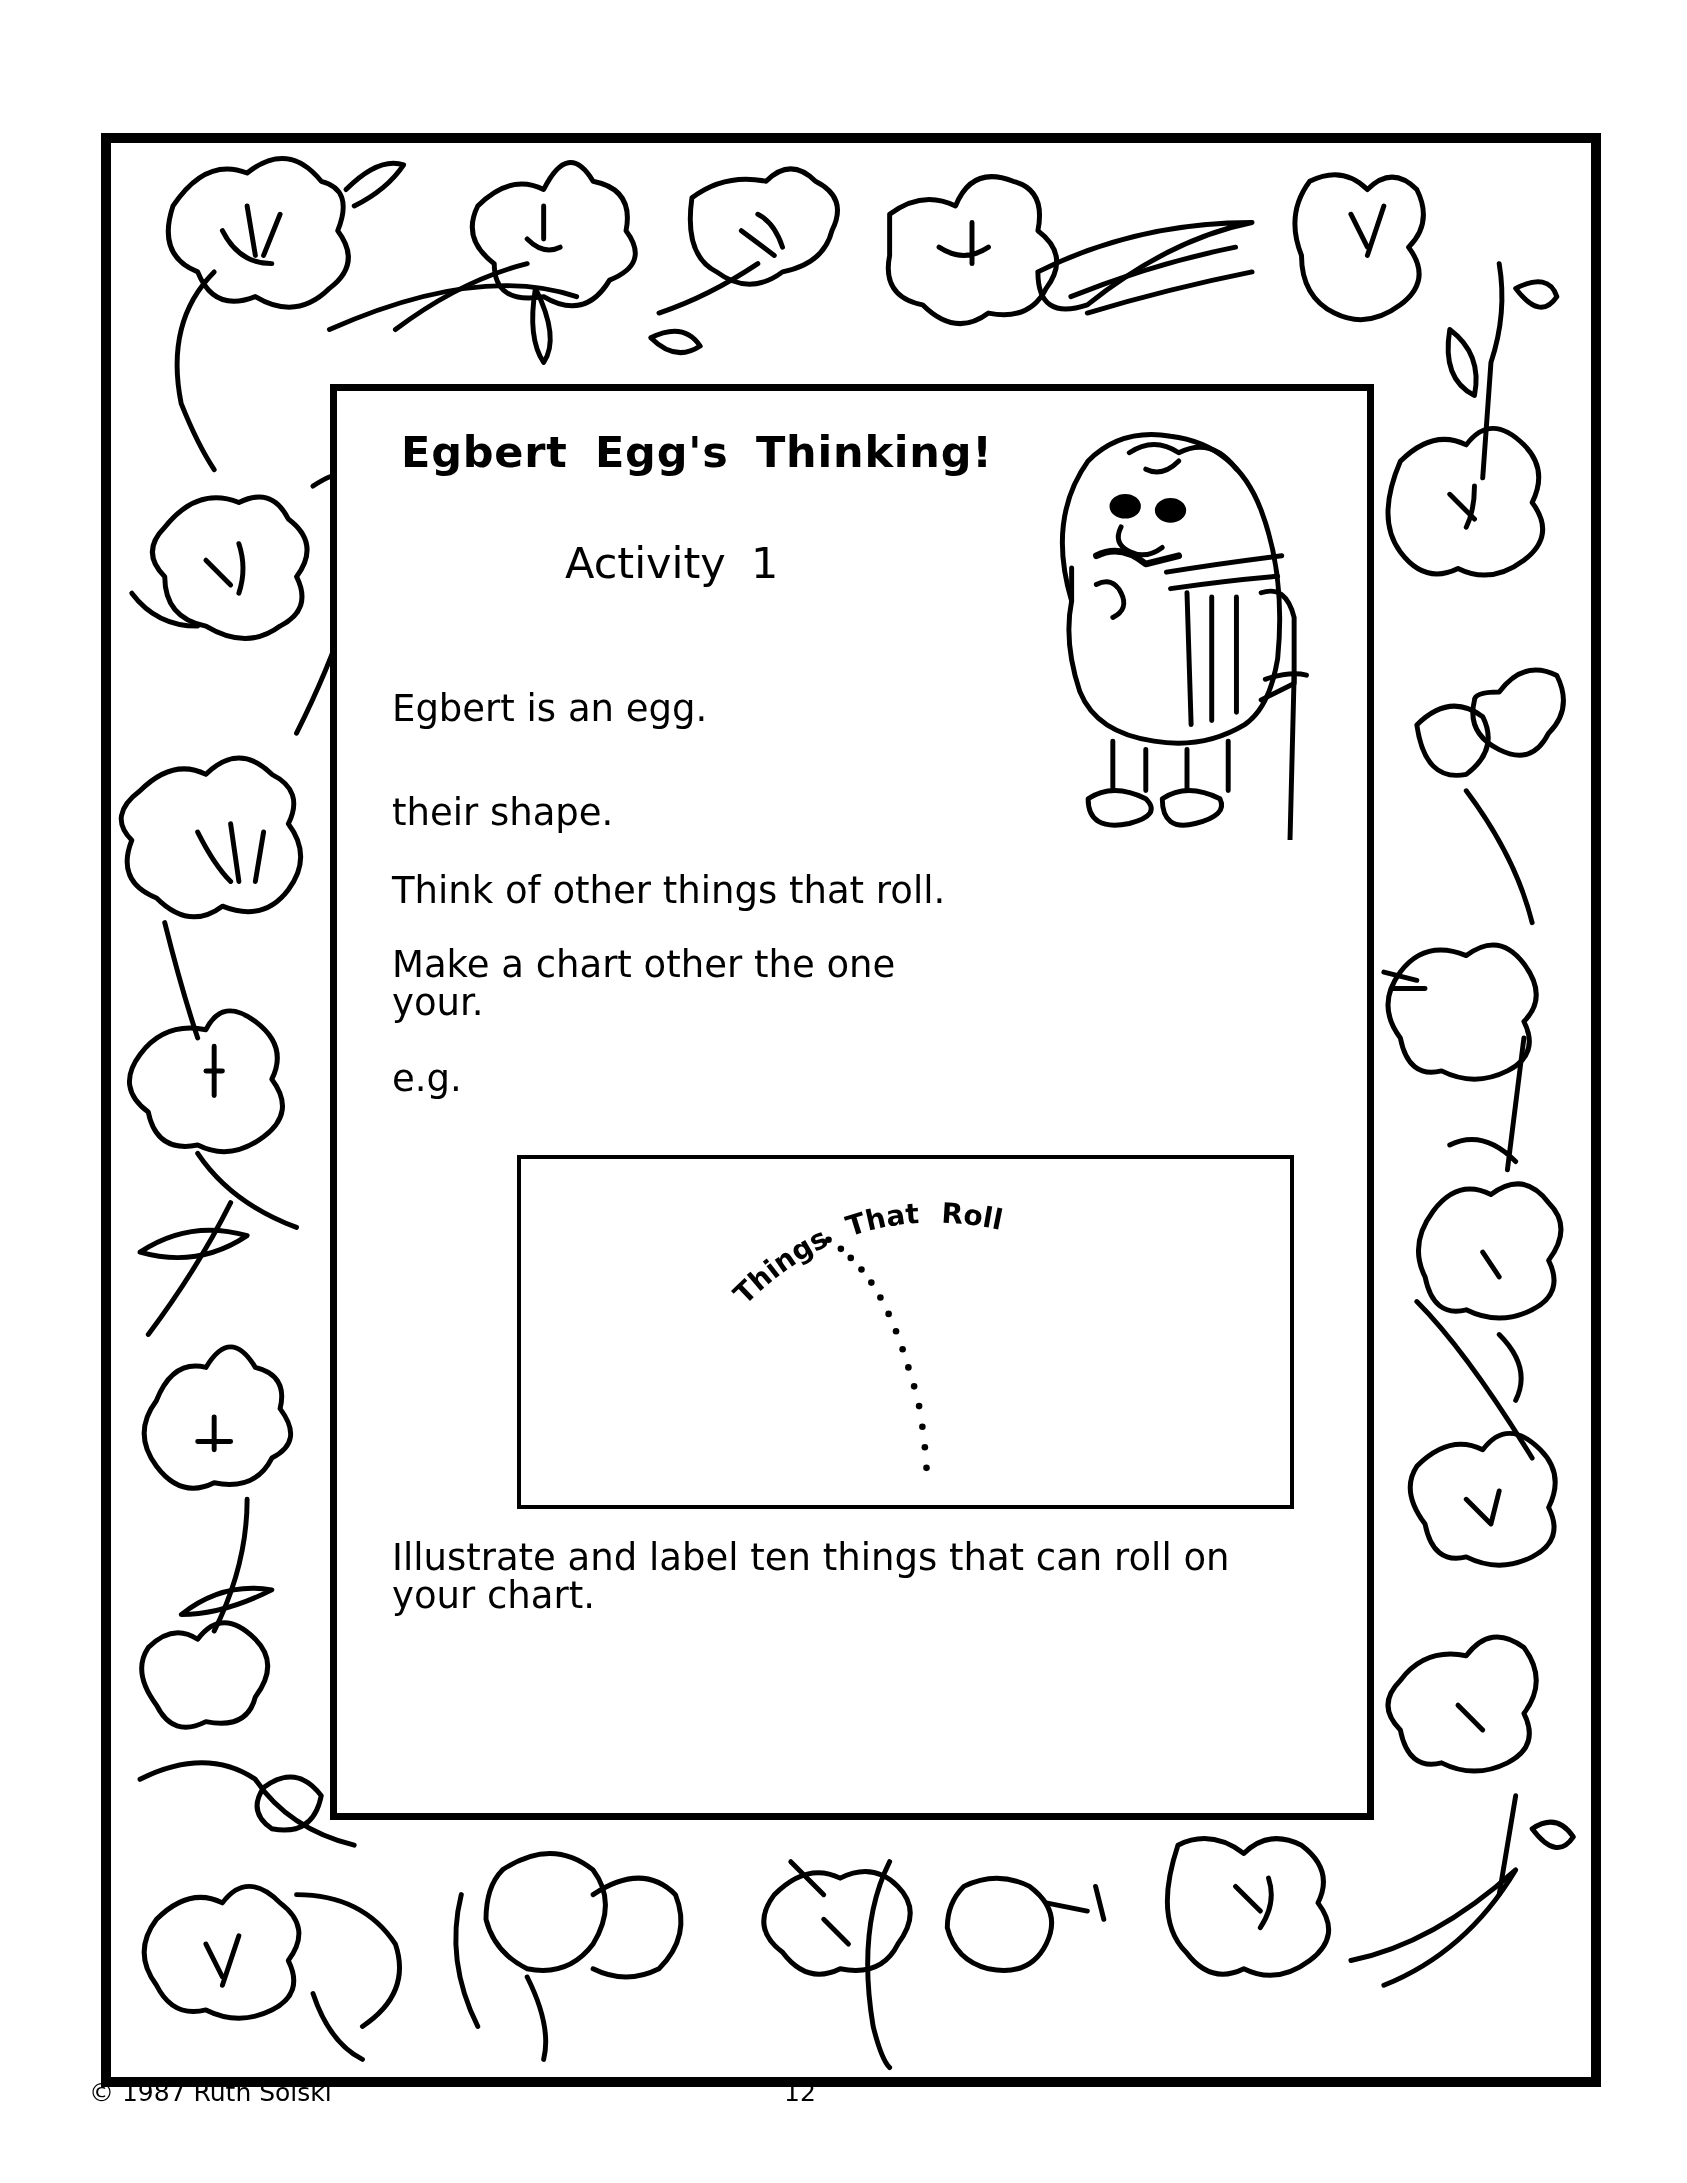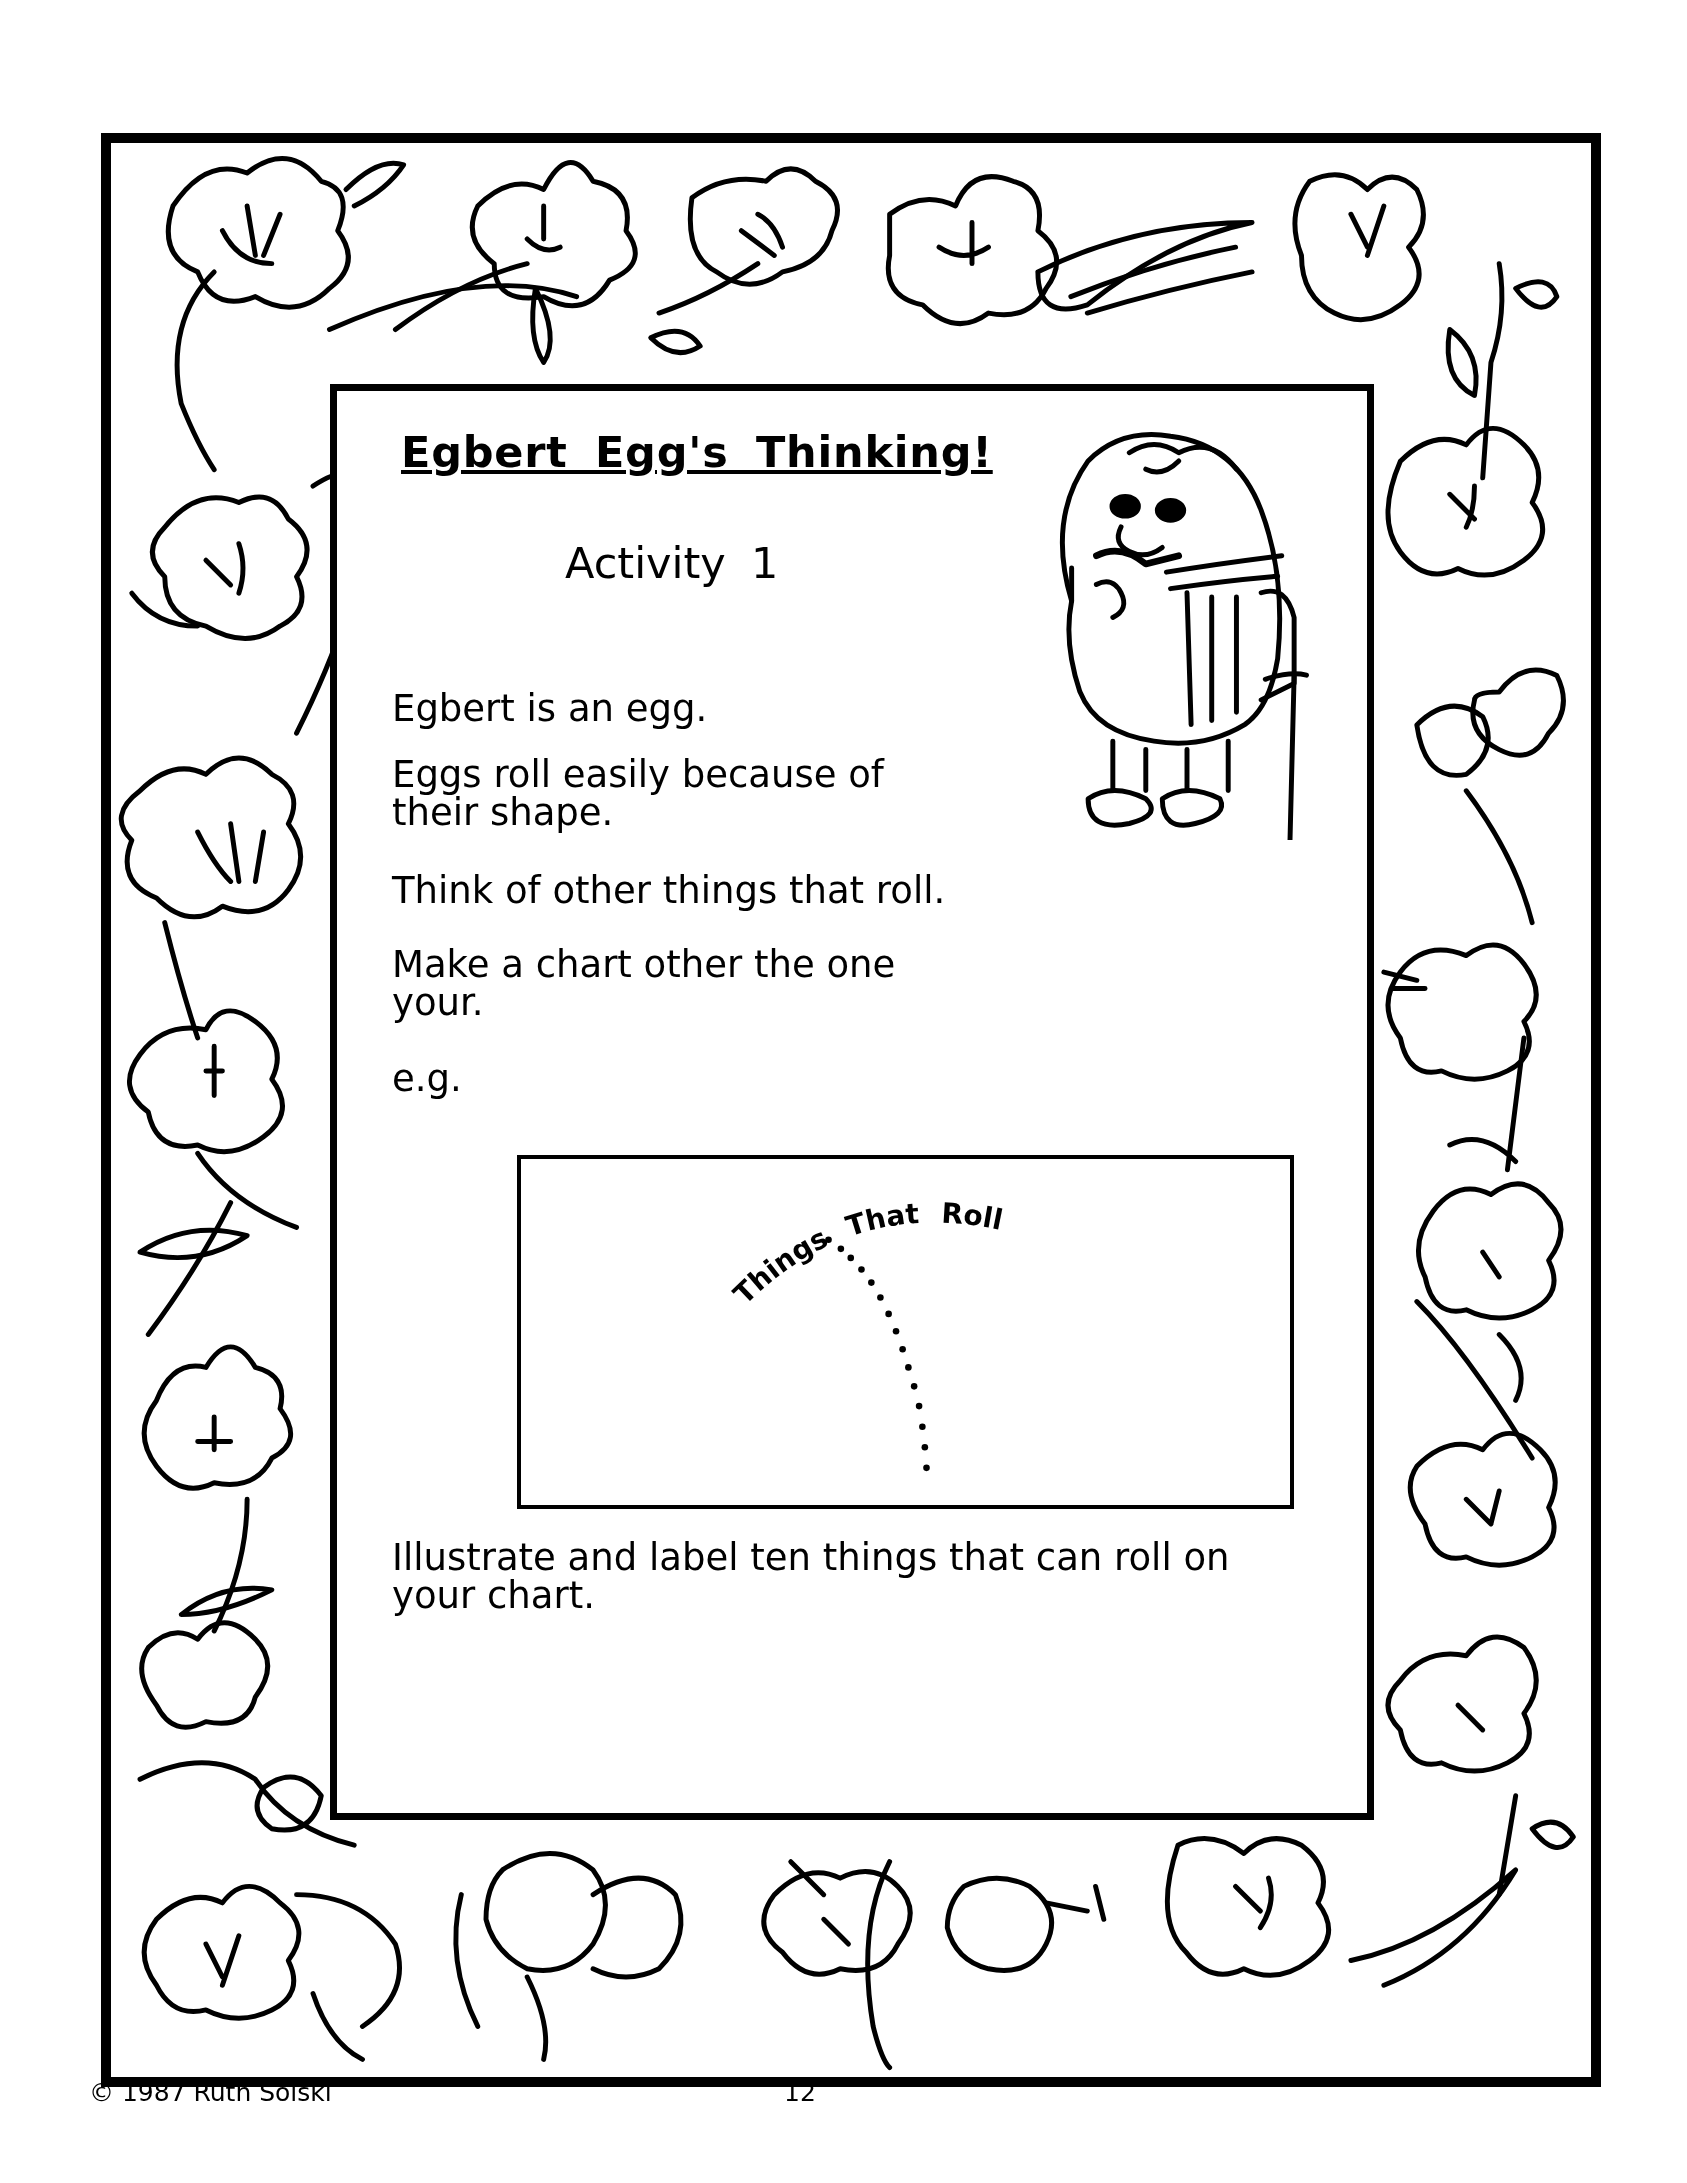--- a/index.html
+++ b/index.html
@@ -4,21 +4,21 @@
   <style>
     html, body { margin: 0; padding: 0; background: #ffffff; }
     body { width: 1687px; height: 2183px; position: relative; overflow: hidden;
            font-family: "DejaVu Sans", "Liberation Sans", sans-serif; color: #000; }
     .outer-frame { position: absolute; left: 101px; top: 133px; width: 1480px; height: 1934px;
                    border: 10.7px solid #000; box-sizing: content-box; }
     .inner-frame { position: absolute; left: 330px; top: 384px; width: 1030px; height: 1422px;
                    border: 7.4px solid #000; background: #fff; }
     .border-art { position: absolute; left: 0; top: 0; width: 1687px; height: 2183px; }
     .title { position: absolute; left: 401px; top: 427px; font-size: 43px; font-weight: bold;
-             letter-spacing: 0.8px; word-spacing: 11.5px; white-space: nowrap; text-decoration: underline; }
+             letter-spacing: 0.8px; word-spacing: 11.5px; white-space: nowrap; }
     .activity { position: absolute; left: 565px; top: 538px; font-size: 43px; font-weight: normal;
                 word-spacing: 11.5px; white-space: nowrap; }
     .para { position: absolute; left: 392px; font-size: 37px; line-height: 38px; white-space: nowrap; }
     .para b { font-weight: normal; }
     .chart-box { position: absolute; left: 517px; top: 1155px; width: 769px; height: 346px;
                  border: 4.1px solid #000; }
     .footer { position: absolute; top: 2078px; font-size: 25px; white-space: nowrap; }
     .egg-art { position: absolute; left: 1022px; top: 395px; }
   </style>
 </head>
@@ -166,21 +166,21 @@
   <path d="M330 340 l-5 200"></path>
   <path d="M110 420 l0 60 M150 430 l0 50 M200 430 l0 50 M250 420 l0 60"></path>
   <path d="M80 490 q30 -20 70 0 q20 20 -20 30 q-50 10 -50 -30z"></path>
   <path d="M170 490 q30 -20 70 0 q10 20 -30 30 q-40 10 -40 -30z"></path>
 </svg>
 
 <div class="para" style="top: 690px;">
   <span>Egbert is an egg.</span>
 </div>
 <div class="para" style="top: 756px;">
-  <span>Eggs roll easily because of</span><br>
+  <br>
   <span>their shape.</span>
 </div>
 <div class="para" style="top: 872px;">
   <b>Think</b><span> of other things that roll.</span>
 </div>
 <div class="para" style="top: 946px;">
   <span>Make a </span><b>chart</b><span> other the one</span><br>
   <span>your.</span>
 </div>
 <div class="para" style="top: 1060px;">

